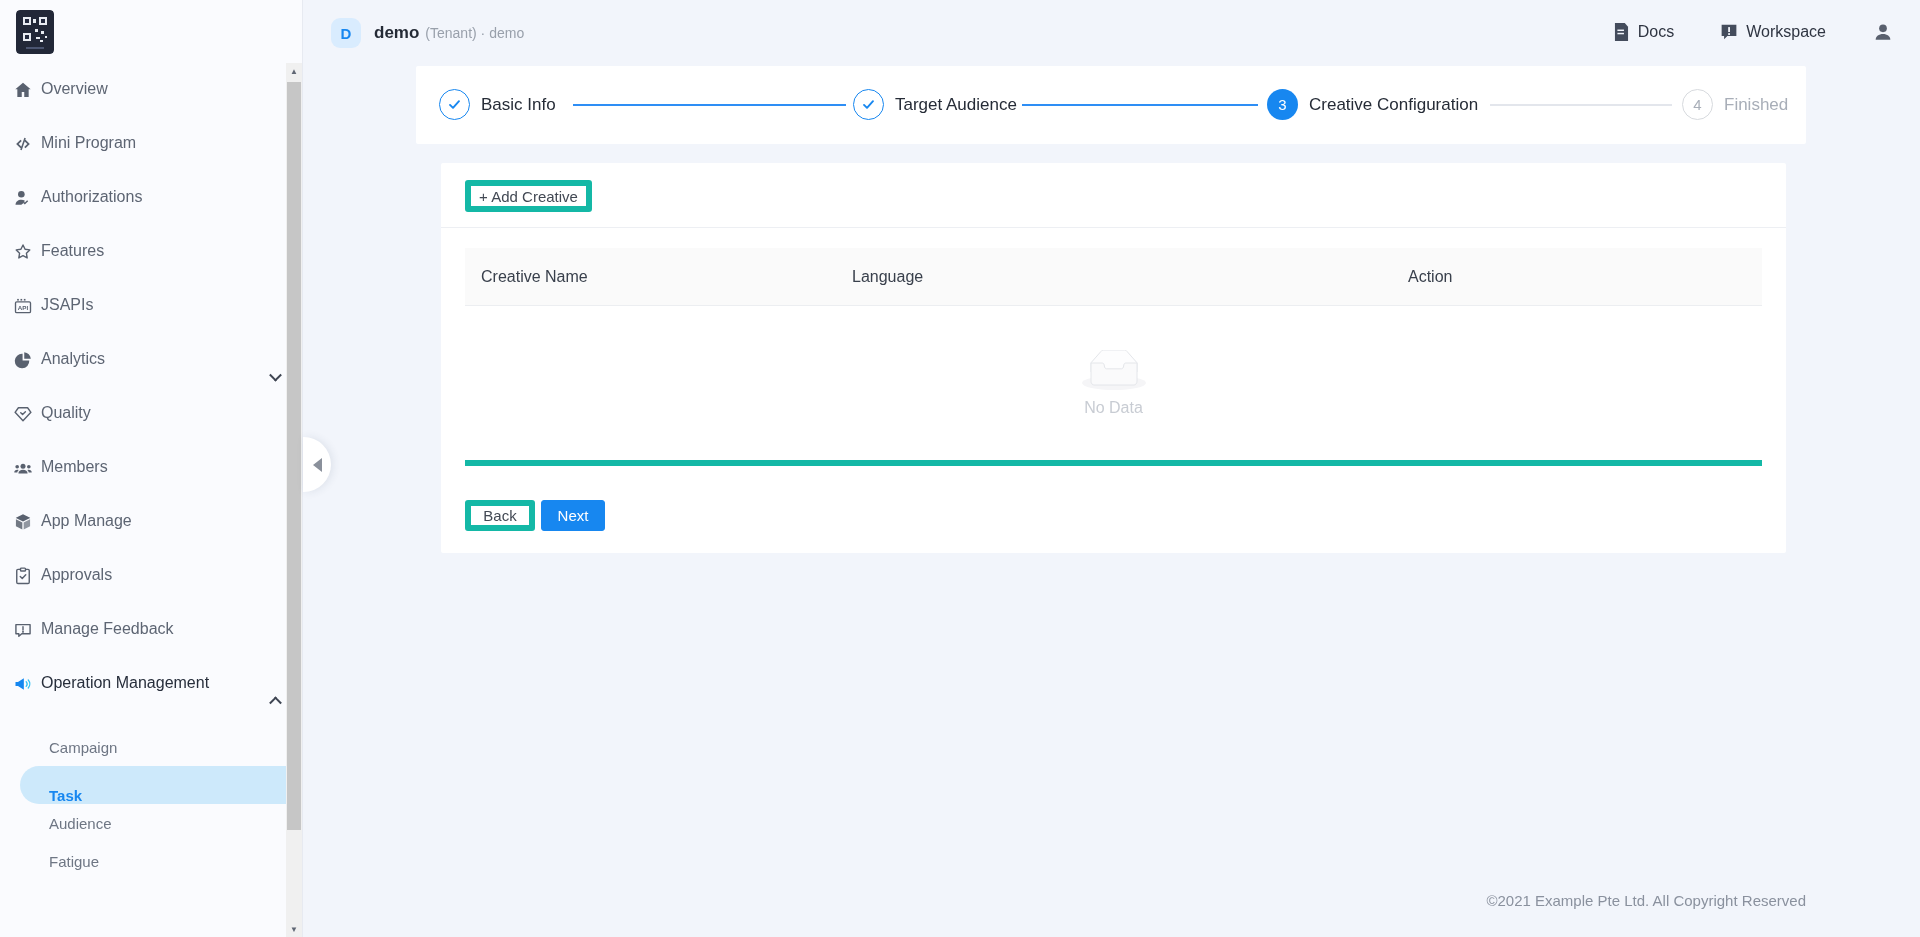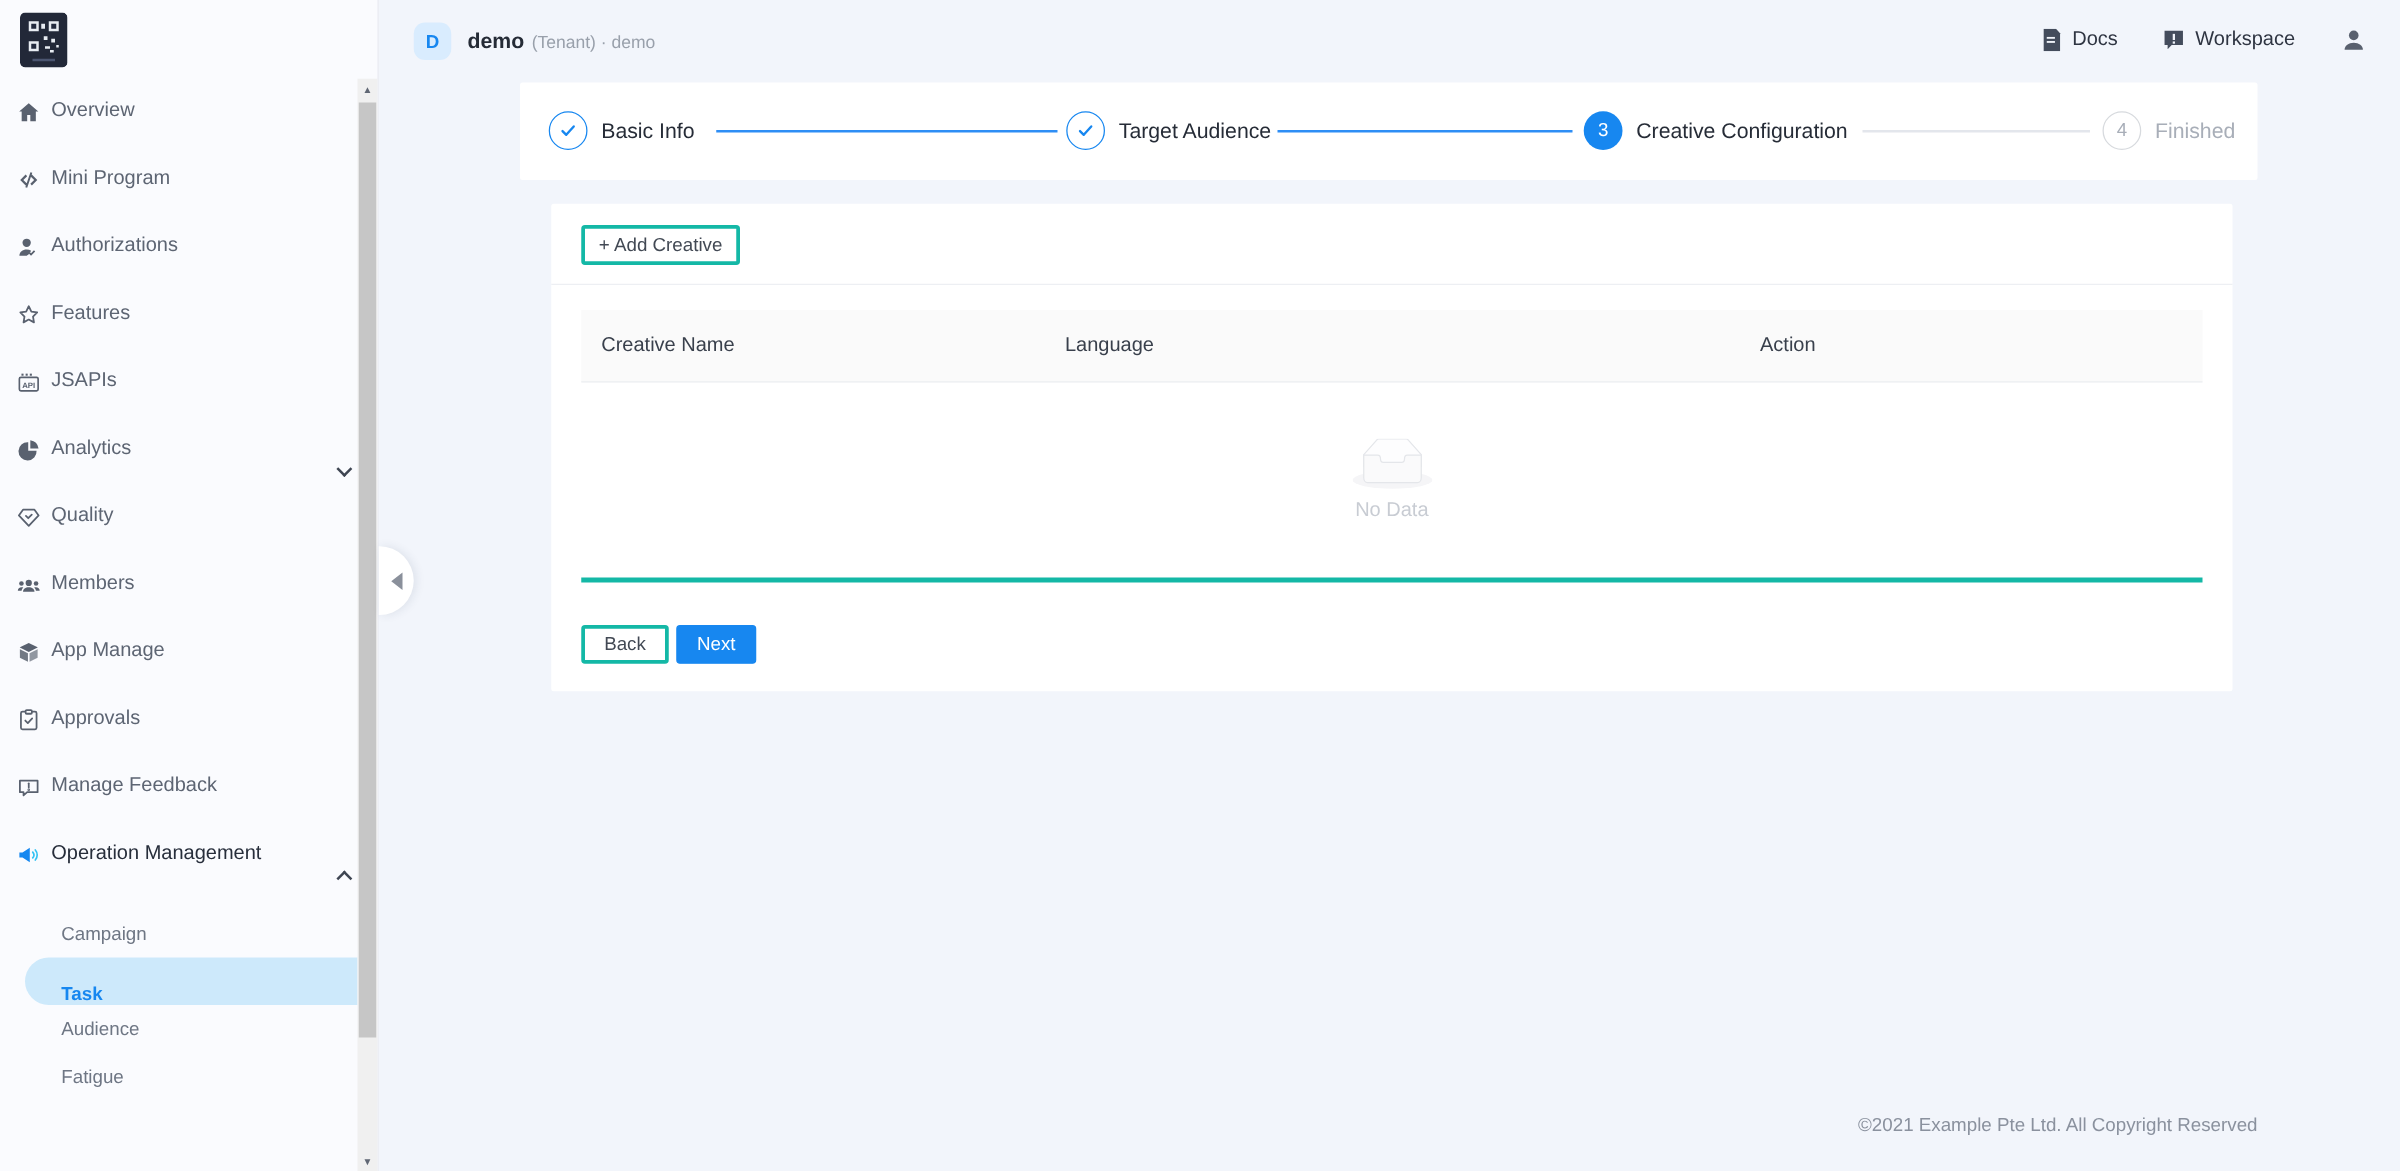--- a/index.html
+++ b/index.html
@@ -35,21 +35,21 @@
   .collapse-tab { position:absolute; left:303px; top:437px; width:28px; height:55px; background:#ffffff;
                   border-radius:0 28px 28px 0; box-shadow:2px 0 8px rgba(40,60,90,.10); display:flex; align-items:center; justify-content:center; cursor:pointer; }
   .collapse-tab .tri { width:0; height:0; border-top:7px solid transparent; border-bottom:7px solid transparent; border-right:9px solid #8a909b; }
 
   
   .tenant { position:absolute; left:331px; top:18px; display:flex; align-items:center; }
   .avatar { width:30px; height:30px; border-radius:9px; background:#d9ecfe; color:#1787f0;
             font-weight:700; font-size:15px; display:flex; align-items:center; justify-content:center; }
   .tenant-name { margin-left:13px; font-size:17px; font-weight:700; color:#252b36; }
   .tenant-meta { margin-left:6px; font-size:14px; color:#99a0ab; }
-  .header-right { position:absolute; top:0; right:26px; height:64px; display:flex; align-items:center; gap:36px;text-align:right; }
+  .header-right { position:absolute; top:0; right:26px; height:64px; display:flex; align-items:center; gap:46px;text-align:right; }
   .hbtn { display:flex; align-items:center; gap:8px; font-size:16px; color:#2f3542; cursor:pointer; }
   .hbtn .ic, .user-ic { color:#444c5c; display:flex; }
 
   
   .step-card { position:absolute; left:416px; top:66px; width:1390px; height:78px; background:#fff; border-radius:2px; }
   .step { position:absolute; top:23px; display:flex; align-items:center; }
   .circle { width:31px; height:31px; border-radius:50%; display:flex; align-items:center; justify-content:center;
             font-size:15px; flex:0 0 31px; }
   .circle.done   { border:1px solid #1787f0; color:#1787f0; background:#fff; }
   .circle.active { background:#1787f0; color:#fff; }
@@ -57,29 +57,29 @@
   .step .slbl { margin-left:11px; font-size:17px; color:#262c37; white-space:nowrap; }
   .step.pending .slbl { color:#a8aeb8; }
   .conn { position:absolute; top:38px; height:1.5px; }
   .conn.blue { background:#2e8ef5; }
   .conn.gray { background:#e3e6ec; }
 
   
   .content-card { position:absolute; left:441px; top:163px; width:1345px; height:390px; background:#fff; border-radius:2px; }
   .btn { display:inline-flex; align-items:center; justify-content:center; font-size:15px; border-radius:3px; cursor:pointer;
          font-family:"Liberation Sans",sans-serif; }
-  .btn.ghost { background:#fff; border:3px solid #14b8a6; color:#424954; }
+  .btn.ghost { background:#fff; border:6px solid #14b8a6; color:#424954; }
   .btn.primary { background:#1787f0; border:1px solid #1787f0; color:#fff; }
   .add-btn { position:absolute; left:24px; top:17px; width:127px; height:32px; }
   .card-divider { position:absolute; left:0; top:64px; width:100%; height:1px; background:#edeff3; }
   .thead { position:absolute; left:24px; top:85px; width:1297px; height:58px; background:#fafafa;
            border-bottom:1px solid #eceef1; display:flex; align-items:center; }
   .th { padding-left:16px; font-size:16px; color:#39404c; font-weight:500; }
   .th.c1 { flex:0 0 371px; } .th.c2 { flex:0 0 556px; } .th.c3 { flex:1; }
-  .tbody { position:absolute; left:24px; top:143px; width:1297px; height:160px; border-bottom:4px solid #14b8a6;
+  .tbody { position:absolute; left:24px; top:143px; width:1297px; height:160px; border-bottom:6px solid #14b8a6;
            display:flex; flex-direction:column; align-items:center; justify-content:center; }
   .empty-text { margin-top:8px; font-size:16px; color:#c8ccd3; }
   .back-btn { position:absolute; left:24px;  top:337px; width:70px; height:31px; }
   .next-btn { position:absolute; left:100px; top:337px; width:64px; height:31px; }
 
   .footer { position:absolute; left:416px; top:892px; width:1390px; text-align:right; font-size:15px; color:#8a919e; }
 </style>
 </head>
 <body>
 

